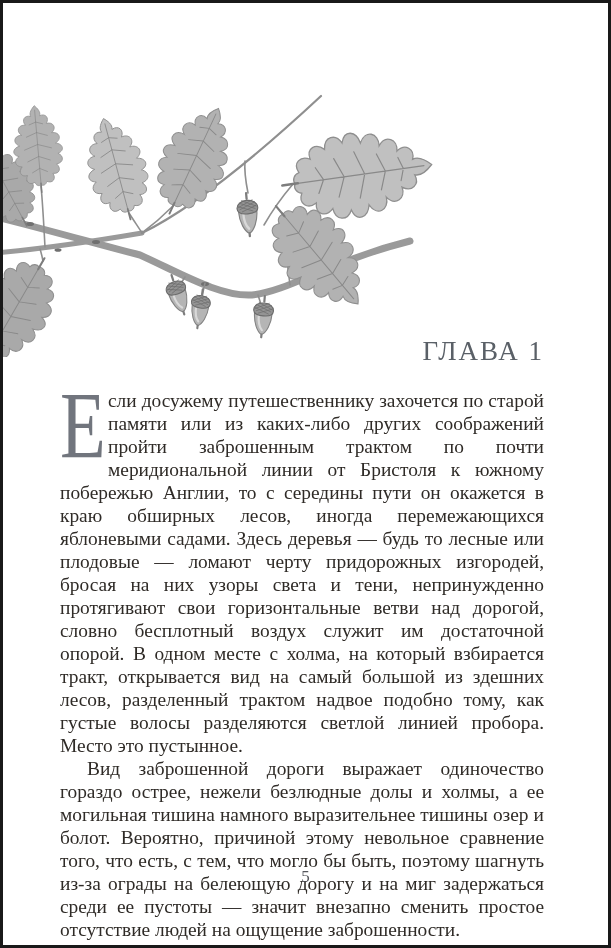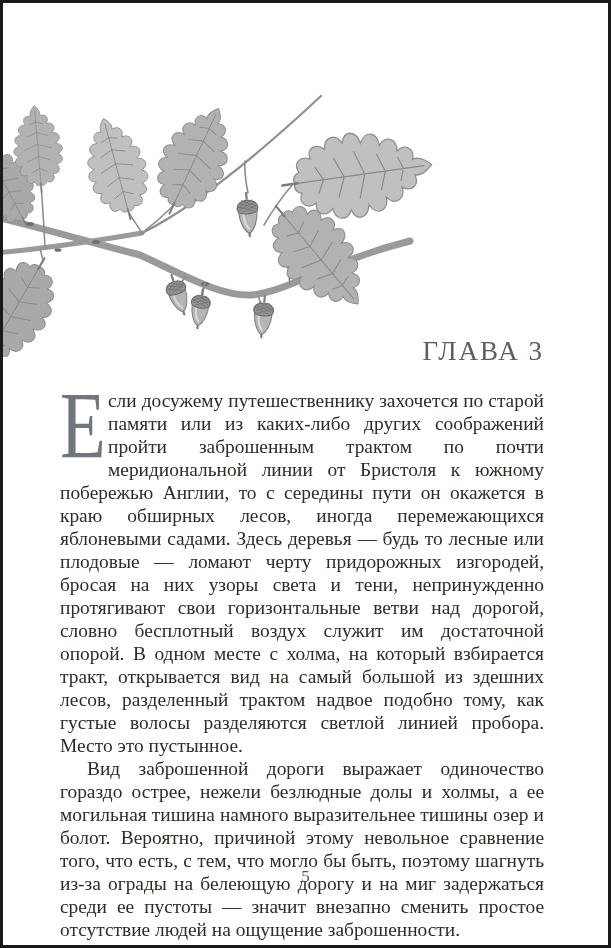--- a/index.html
+++ b/index.html
@@ -117,21 +117,21 @@
     <use href="#leaf" class="leaf-b" transform="translate(357,90) rotate(82) scale(1.3)"></use>
     <use href="#leaf" class="leaf-a" transform="translate(317,170) rotate(140) scale(1.1)"></use>
     <use href="#leaf" class="leaf-c" transform="translate(14,226) rotate(-150) scale(1.05)"></use>
 
     <use href="#acorn" transform="translate(248,130) rotate(-5) scale(1.15)"></use>
     <use href="#acorn" transform="translate(178,210) rotate(-18) scale(1.1)"></use>
     <use href="#acorn" transform="translate(200,224) rotate(8) scale(1.05)"></use>
     <use href="#acorn" transform="translate(263,232) rotate(5) scale(1.1)"></use>
   </svg>
 
-  <div class="chapter-heading">ГЛАВА 3</div>
+  <div class="chapter-heading">ГЛАВА 1</div>
 
   <div class="body-text">
     <p class="para-1"><span class="dropcap">Е</span><span>сли досужему путешественнику захочется по старой памяти или из каких-либо других соображений пройти заброшенным трактом по почти меридиональной линии от Бристоля к южному побережью Англии, то с середины пути он окажется в краю обширных лесов, иногда перемежающихся яблоневыми садами. Здесь деревья — будь то лесные или плодовые — ломают черту придорожных изгородей, бросая на них узоры света и тени, непринужденно протягивают свои горизонтальные ветви над дорогой, словно бесплотный воздух служит им достаточной опорой. В одном месте с холма, на который взбирается тракт, открывается вид на самый большой из здешних лесов, разделенный трактом надвое подобно тому, как густые волосы разделяются светлой линией пробора. Место это пустынное.</span></p>
     <p class="para-2">Вид заброшенной дороги выражает одиночество гораздо острее, нежели безлюдные долы и холмы, а ее могильная тишина намного выразительнее тишины озер и болот. Вероятно, причиной этому невольное сравнение того, что есть, с тем, что могло бы быть, поэтому шагнуть из-за ограды на белеющую дорогу и на миг задержаться среди ее пустоты — значит внезапно сменить простое отсутствие людей на ощущение заброшенности.</p>
   </div>
 
   <div class="page-number">5</div>
 
 </div>
 

